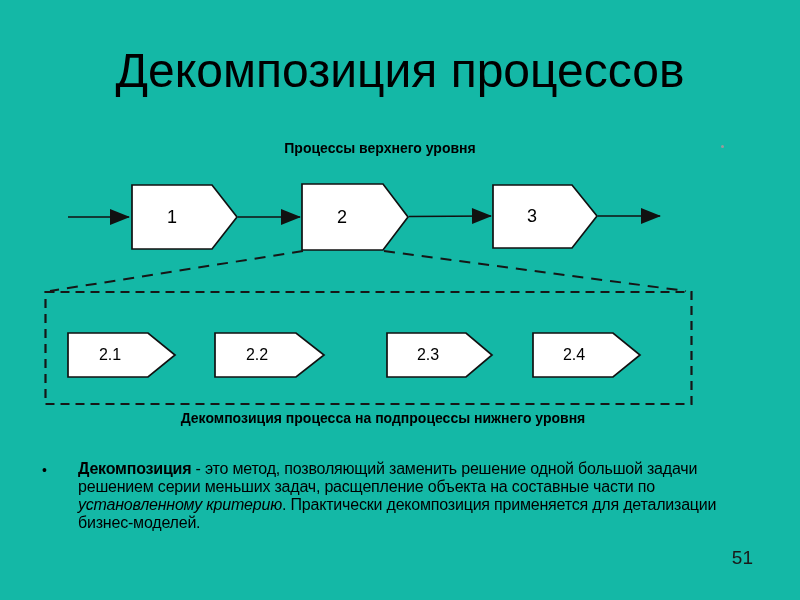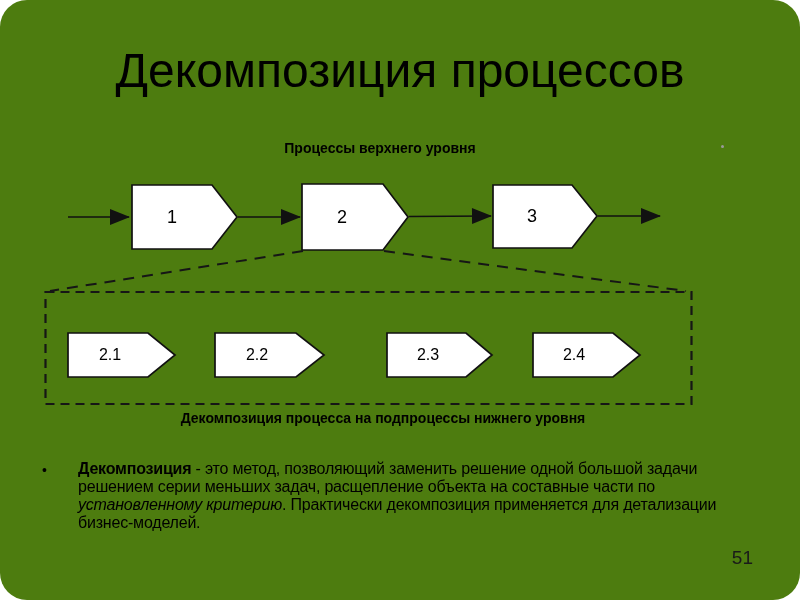--- a/index.html
+++ b/index.html
@@ -4,21 +4,21 @@
 <style>
   html, body { margin: 0; padding: 0; }
   body {
     width: 800px; height: 600px;
     background: #ffffff;
     font-family: "Liberation Sans", sans-serif;
     color: #000000;
     position: relative;
     overflow: hidden;
   }
-  .slide { position: absolute; inset: 0; background: #4d7c0f; border-radius: 27px; }
+  .slide { position: absolute; inset: 0; background: #14b8a6; }
 
   .slide-title {
     position: absolute;
     top: 44px; left: 0; right: 0;
     text-align: center;
     font-size: 48px;
     font-weight: 400;
     line-height: 1.12;
     color: #000000;
     white-space: nowrap;

